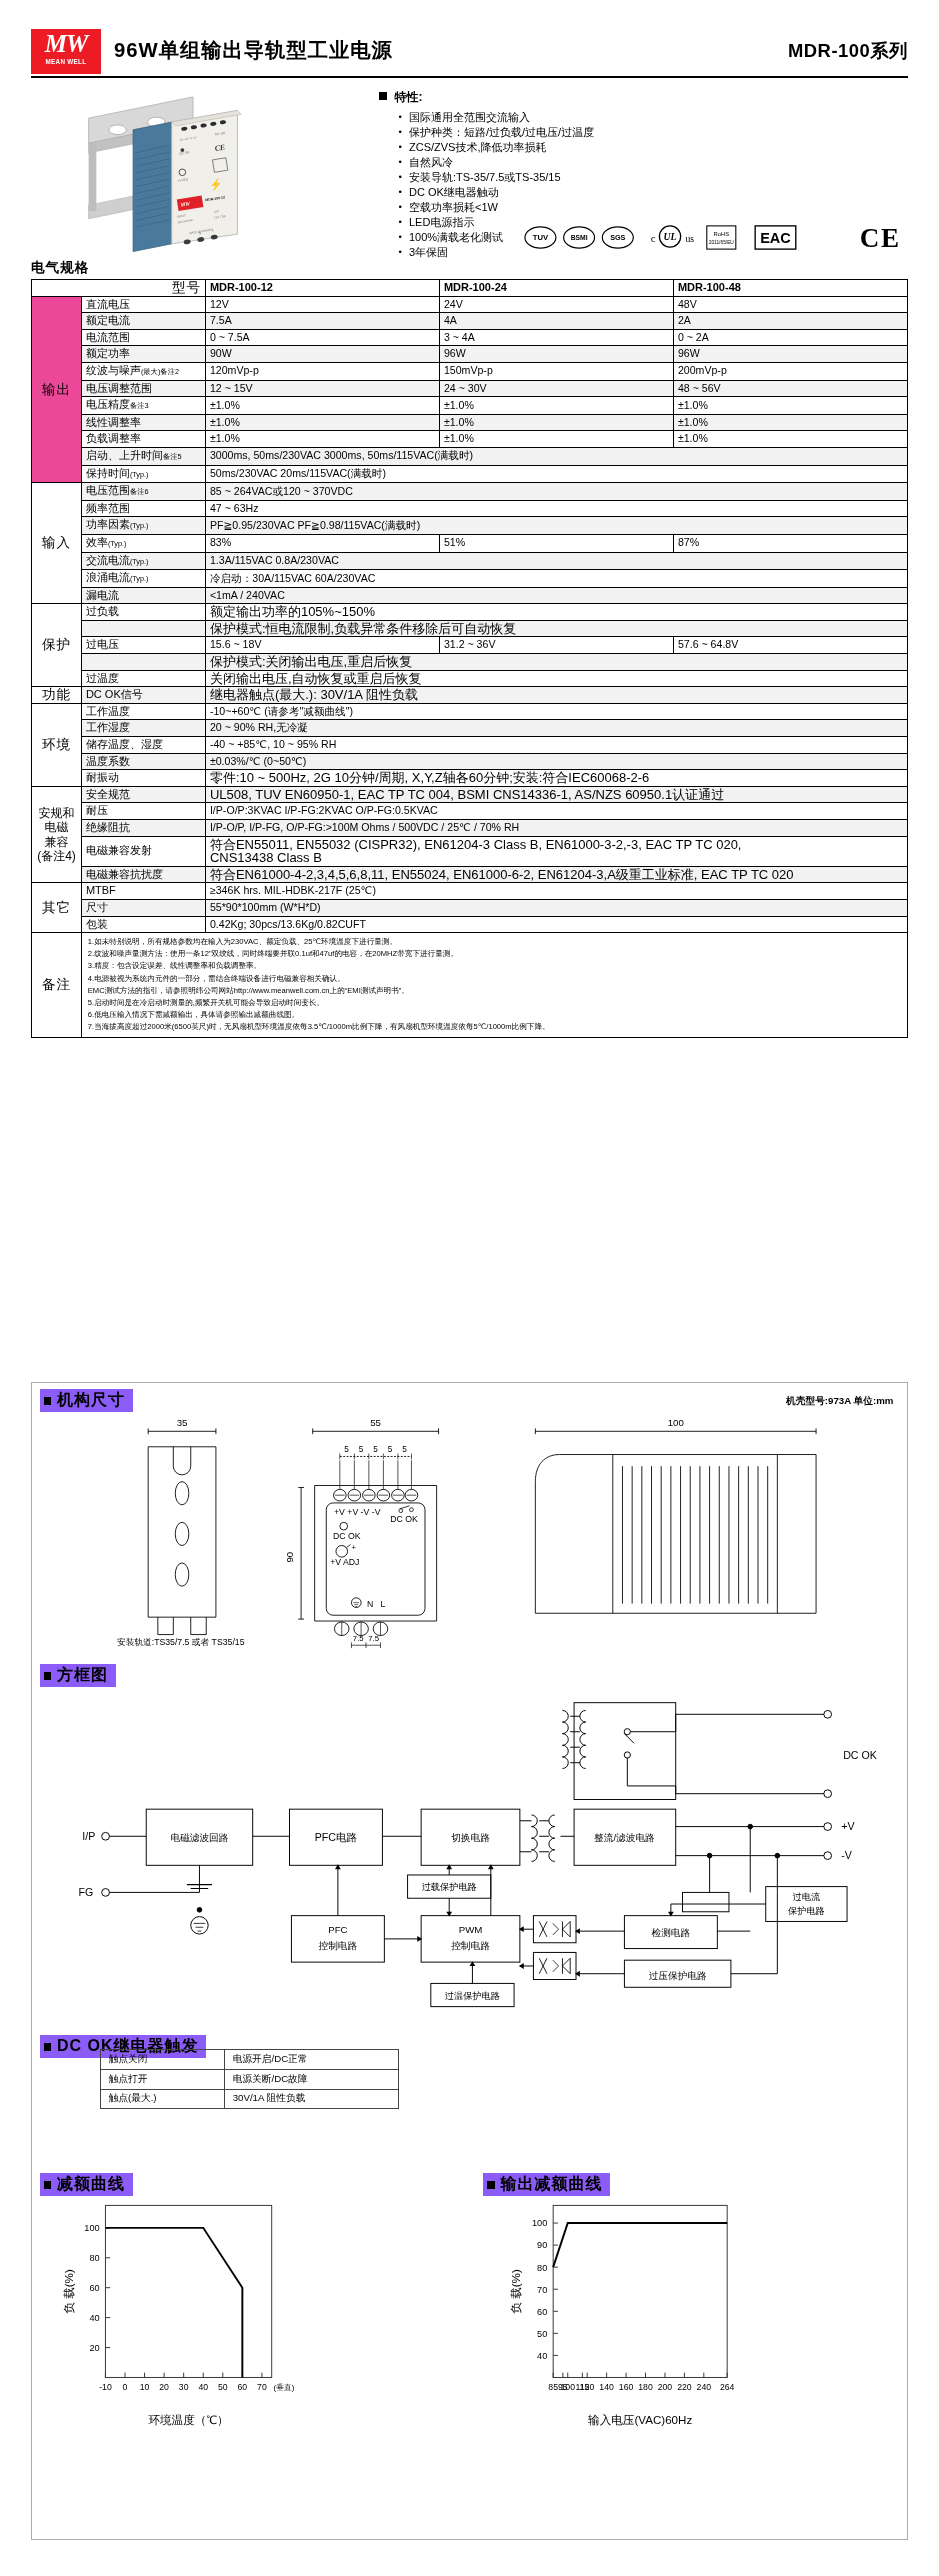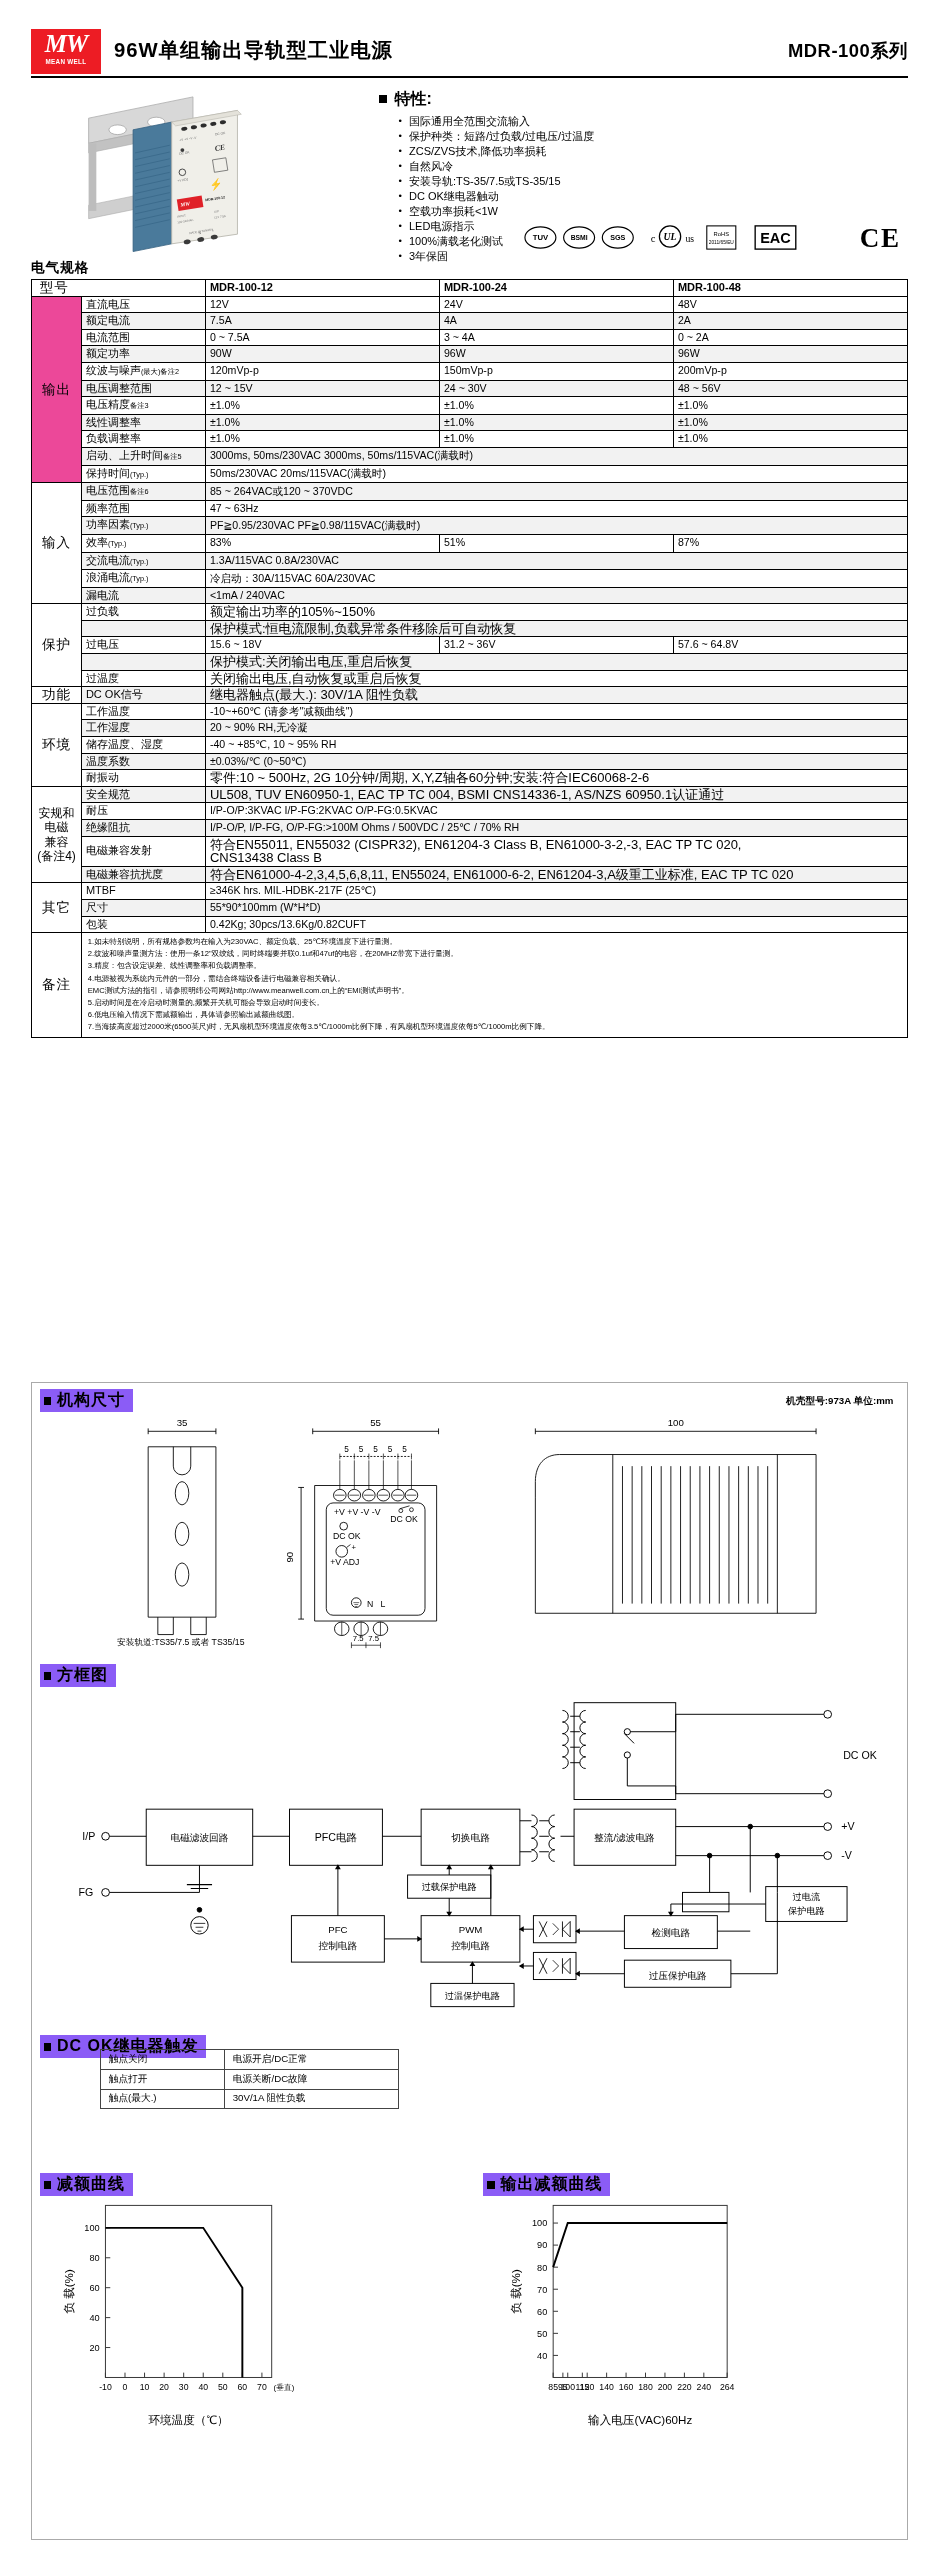--- a/index.html
+++ b/index.html
@@ -35,21 +35,21 @@
     position:absolute; right:0; top:8.7px;
     font-size:18.4px; font-weight:bold; letter-spacing:0.5px;
   }
   .header-rule {
     position:absolute; left:31px; top:76px; width:877px; height:1.9px; background:#000;
   }
 
   
   .product-img { position:absolute; left:48px; top:89px; width:290px; height:184px; }
   .features { position:absolute; left:379px; top:89px; width:329px; }
-  .feat-head { font-size:16px; font-weight:bold; margin-bottom:3.9px; }
+  .feat-head { font-size:12px; font-weight:bold; margin-bottom:3.9px; }
   .feat-head .sq { display:inline-block; width:7.7px; height:7.7px; background:#000; margin-right:7.7px; vertical-align:1px; }
   .feat-list { list-style:none; margin:0; padding:0 0 0 19.4px; }
   .feat-list li { font-size:11px; line-height:15px; position:relative; padding-left:10.6px; white-space:nowrap; }
   .feat-list li:before { content:"\2022"; position:absolute; left:0; top:-1px; font-size:9.7px; }
 
   
   .certs { position:absolute; left:523px; top:221px; width:385px; height:33px; }
 
   
   .sec-title { position:absolute; font-size:13.6px; font-weight:bold; letter-spacing:1px; }
@@ -249,21 +249,21 @@
   <table class="spec" id="spec-table">
     <colgroup>
       <col style="width:50px">
         <col style="width:124px">
       <col style="width:234px">
         <col style="width:234px">
         <col style="width:234px">
     </colgroup>
     <tbody id="spec-body">
         <tr>
-          <td class="grp" colspan="2" style="text-align: left; width: auto; padding-left: 7.7px; font-size: 13.6px;">型号</td>
+          <td class="grp" colspan="2" style="text-align: right; width: auto; padding-left: 7.7px; font-size: 13.6px;">型号</td>
           <td class="val modelhdr">MDR-100-12</td>
           <td class="val modelhdr">MDR-100-24</td>
           <td class="val modelhdr">MDR-100-48</td>
         </tr>
         <tr>
           <td class="grp" rowspan="11" style="background: #ec4899;">输出</td>
           <td class="lbl">直流电压</td>
           <td class="val">12V</td>
           <td class="val">24V</td>
           <td class="val">48V</td>

